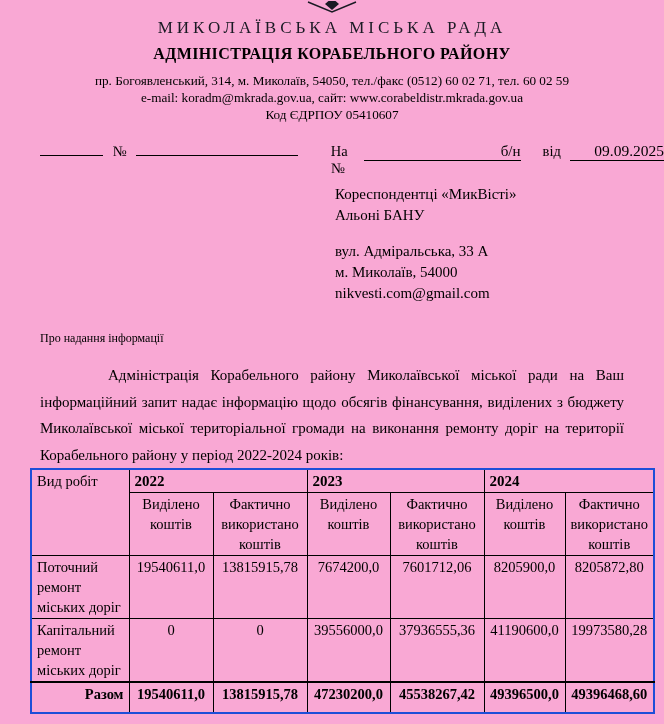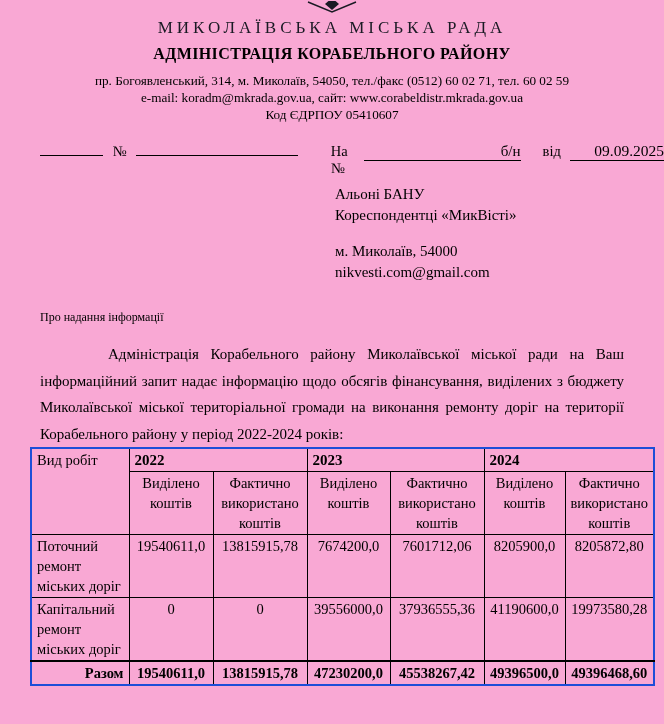--- a/index.html
+++ b/index.html
@@ -79,21 +79,21 @@
     text-align: left;
   }
   table.fin .year-cell { text-align: left; font-weight: bold; font-size: 15px; }
   table.fin .sub-cell { text-align: center; height: 62px; }
   table.fin .num-cell { text-align: center; }
   table.fin .row-tall td { height: 63px; }
   table.fin .row-mid td { height: 52px; }
   table.fin .total-row td {
     border-top: 2px solid #000;
     font-weight: bold;
-    height: 24px;
+    height: 31px;
   }
   table.fin .total-label { text-align: right; }
 </style>
 </head>
 <body>
 
 <div class="page">
 
   <div class="emblem-wrap">
     <span>
@@ -117,23 +117,24 @@
     <span class="u ref-blank-1"></span>
     <span class="ref-no-label">№</span>
     <span class="u ref-blank-2"></span>
     <span class="ref-onno-label">На №</span>
     <span class="u ref-onno-value">б/н</span>
     <span class="ref-date-label">від</span>
     <span class="u ref-date-value">09.09.2025</span>
   </div>
 
   <div class="recipient">
+    <div>Кореспондентці «МикВісті»</div>
     <div>Альоні БАНУ</div>
-    <div>Кореспондентці «МикВісті»</div>
     <div class="gap"></div>
+    <div>вул. Адміральська, 33 А</div>
     <div>м. Миколаїв, 54000</div>
     <div>nikvesti.com@gmail.com</div>
   </div>
 
   <div class="subject">Про надання інформації</div>
 
   <div class="body-par">Адміністрація Корабельного району Миколаївської міської ради на Ваш інформаційний запит надає інформацію щодо обсягів фінансування, виділених з бюджету Миколаївської міської територіальної громади на виконання ремонту доріг на території Корабельного району у період 2022-2024 років:</div>
 
 
   <table class="fin">

